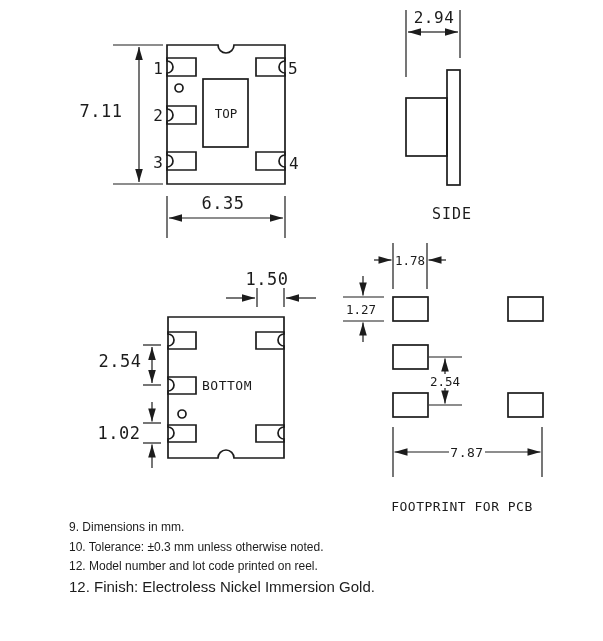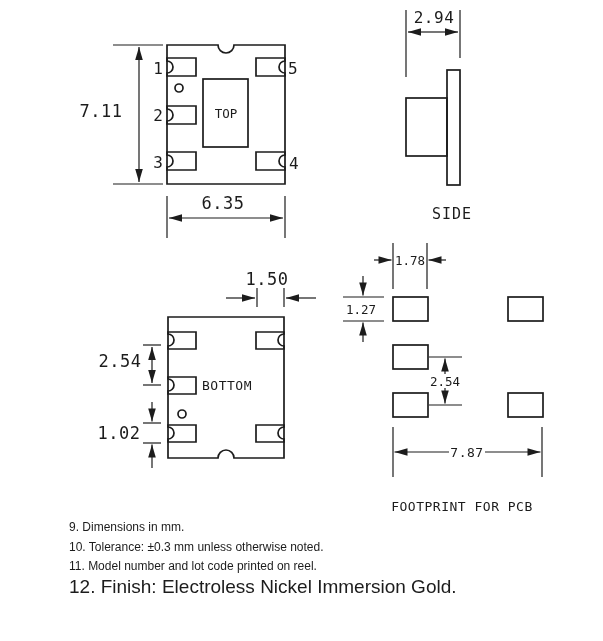--- a/index.html
+++ b/index.html
@@ -24,21 +24,21 @@
   .t12 { font-size: 12.5px; letter-spacing: 0; }
   .pin { font-size: 16px; }
   .notes {
     position: absolute;
     left: 69px;
     top: 518px;
     color: #1c1c1c;
     font-family: "Liberation Sans", sans-serif;
   }
   .note { font-size: 12px; line-height: 19.6px; white-space: nowrap; }
-  .note.small { font-size: 19px; }
+  .note.small { font-size: 15px; }
 </style>
 </head>
 <body>
 
 <div class="canvas">
 
   <svg width="603" height="520" viewBox="0 0 603 520">
     <defs>
       <marker id="arw" markerUnits="userSpaceOnUse" markerWidth="15" markerHeight="10" refX="13.5" refY="5" orient="auto">
         <path d="M13.5,5 L0.5,1.2 L0.5,8.8 Z" fill="#1c1c1c"></path>
@@ -148,17 +148,17 @@
       <line class="dim" x1="485" y1="452" x2="540.5" y2="452" marker-end="url(#arw)"></line>
       <text class="t13" x="467" y="457" text-anchor="middle">7.87</text>
 
       <text class="t13" x="462" y="511" text-anchor="middle">FOOTPRINT FOR PCB</text>
     </g>
   </svg>
 
   <div class="notes">
     <div class="note">9. Dimensions in mm.</div>
     <div class="note">10. Tolerance: ±0.3 mm unless otherwise noted.</div>
-    <div class="note">11. Model number and lot code printed on reel.</div>
+    <div class="note">12. Model number and lot code printed on reel.</div>
     <div class="note small">12. Finish: Electroless Nickel Immersion Gold.</div>
   </div>
 
 </div>
 
 </body></html>

